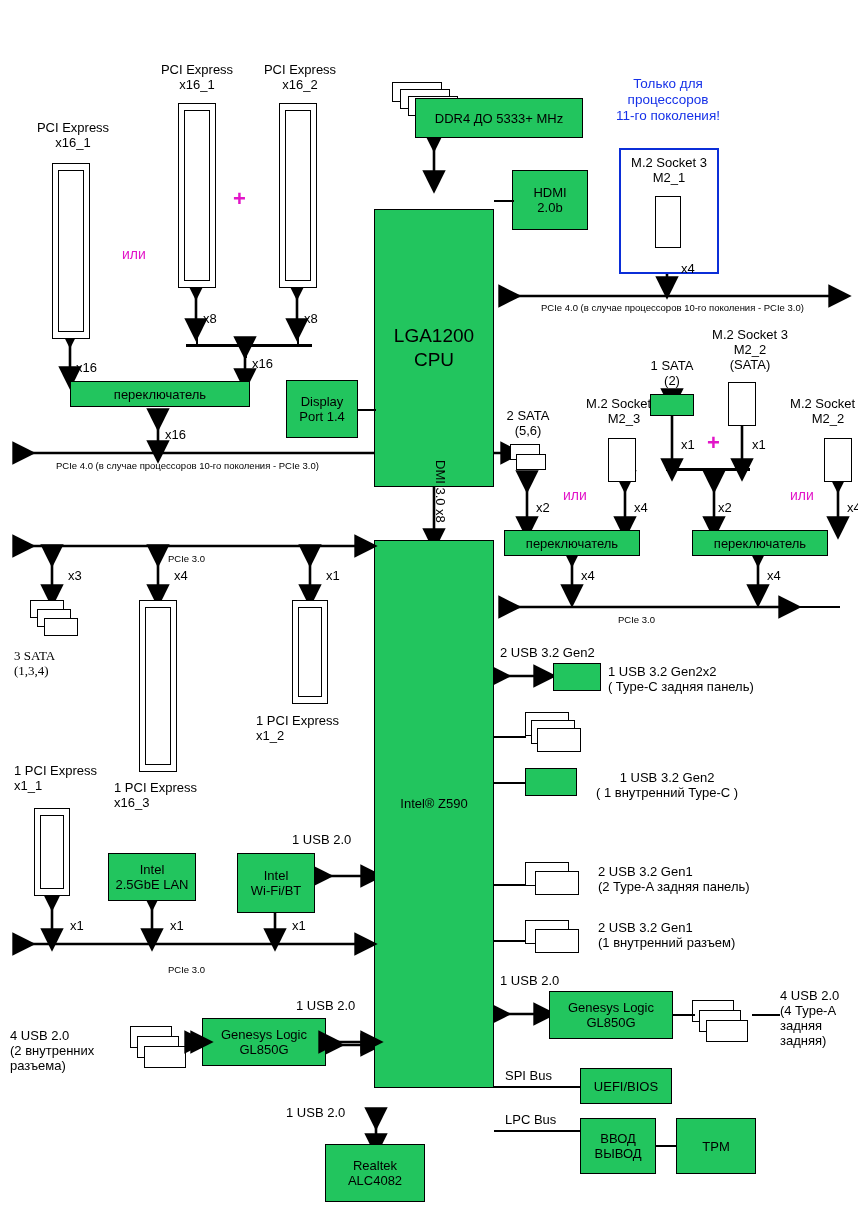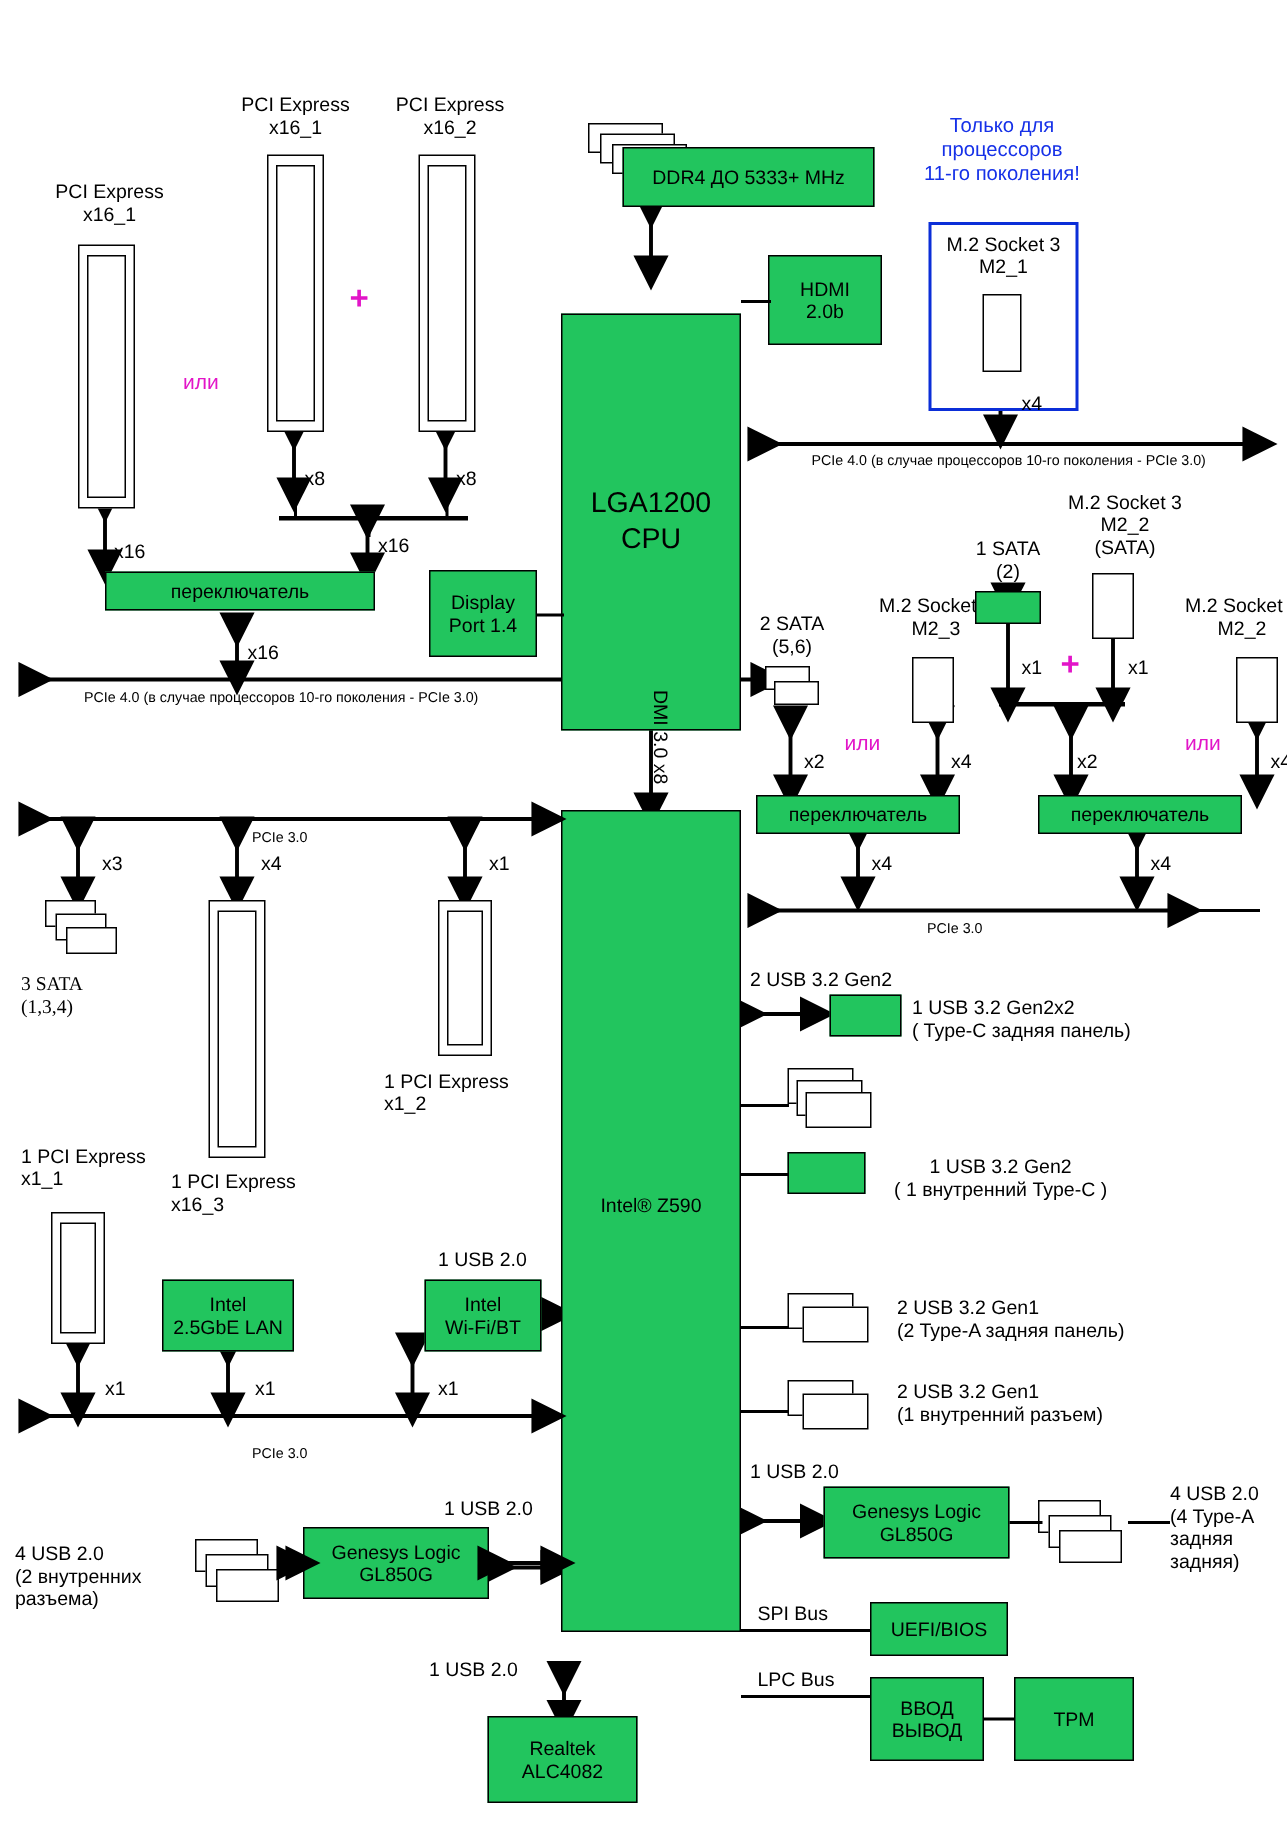--- a/index.html
+++ b/index.html
@@ -266,21 +266,21 @@
       <div class="inner"></div>
     </div>
   <div class="lbl" style="left:70px;top:918px;"><span>x1</span></div>
 
   <div class="box" style="left:108px;top:853px;width:88px;height:48px;">
       <div class="t"><span>Intel</span>
 <span>2.5GbE LAN</span></div>
     </div>
   <div class="lbl" style="left:170px;top:918px;"><span>x1</span></div>
 
-  <div class="box" style="left:237px;top:853px;width:78px;height:48px;margin-left:46px;">
+  <div class="box" style="left:237px;top:853px;width:78px;height:60px;">
       <div class="t"><span>Intel</span>
 <span>Wi-Fi/BT</span></div>
     </div>
   <div class="lbl" style="left:292px;top:918px;"><span>x1</span></div>
   <div class="lbl" style="left:292px;top:832px;"><span>1 USB 2.0</span></div>
 
   <div class="lbl tiny" style="left:168px;top:962px;"><span>PCIe 3.0</span></div>
   <div class="line hl" style="left:22px;top:943px;width:348px;"></div>
 
   <div class="box" style="left:202px;top:1018px;width:124px;height:48px;">

